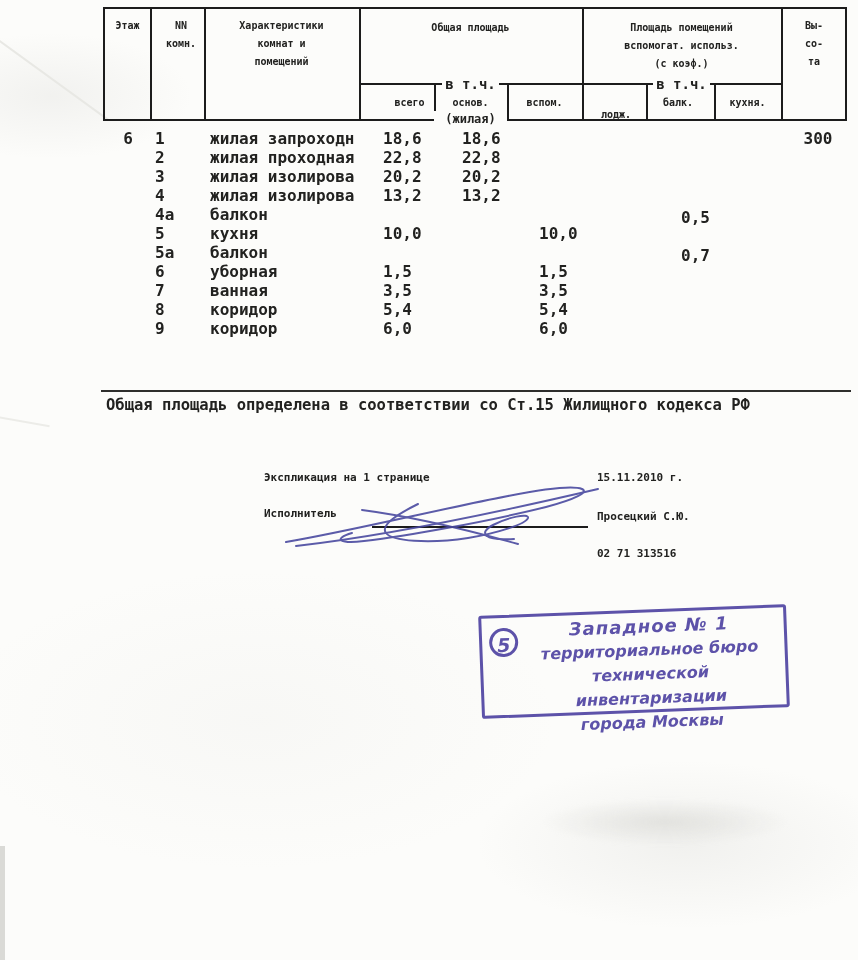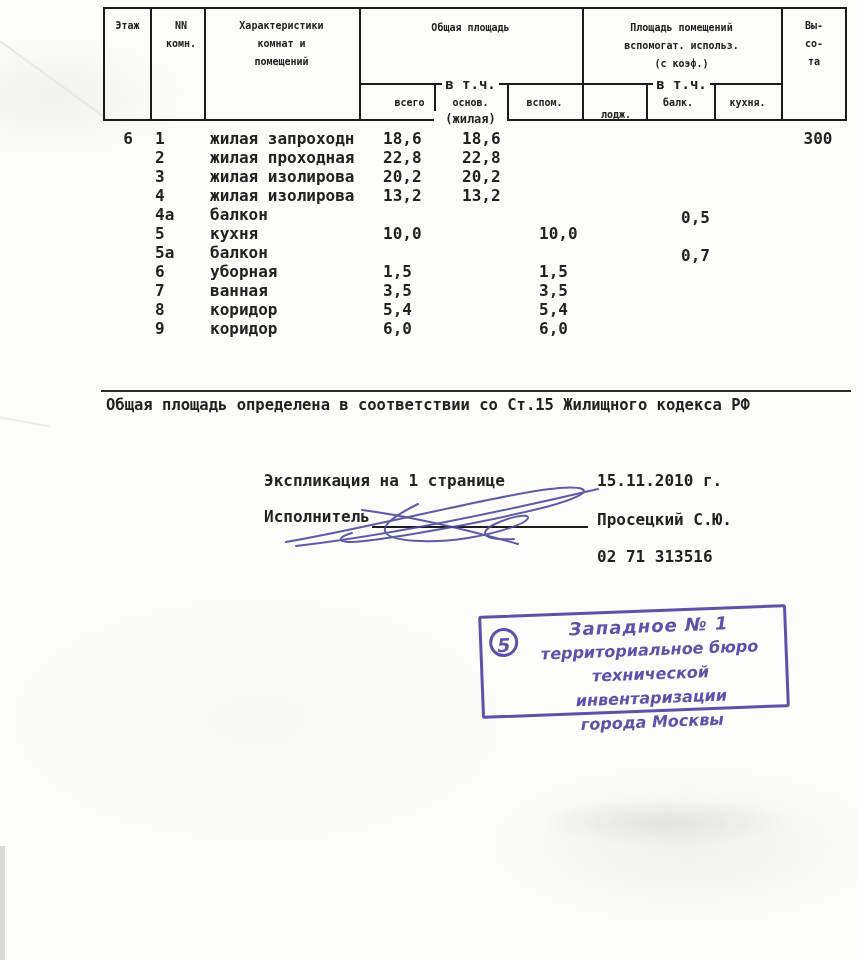--- a/index.html
+++ b/index.html
@@ -41,21 +41,21 @@
   .c-main{left:359px;}
   .c-aux{left:436px;}
   .c-balk{left:578px;top:3px;}
   .c-height{left:690px;width:50px;text-align:center;}
   
   .totals{position:absolute;left:103px;top:351px;width:744px;height:35px;border:2px solid var(--line);border-bottom-width:3px;box-sizing:border-box;font-size:16px;}
   .totals .tc{position:absolute;top:6px;line-height:19px;white-space:pre;}
   .underline2{position:absolute;left:101px;top:390px;width:750px;height:2px;background:#2e2e2c;}
   
   .note{position:absolute;left:106px;top:396px;font-size:15.5px;}
-  .ftext{position:absolute;font-size:16px;text-align:right;}
+  .ftext{position:absolute;font-size:11px;text-align:right;}
   .sig-line{position:absolute;left:372px;top:526px;width:216px;height:2px;background:var(--line);}
   .sig-svg{position:absolute;left:266px;top:478px;}
   
   .stamp{
     position:absolute;left:480px;top:610px;width:308px;height:103px;
     border:3px solid var(--stamp);border-radius:3px;
     transform:rotate(-2.2deg);
     color:var(--stamp);
     font-family:"DejaVu Sans","Liberation Sans",sans-serif;
     font-style:italic;font-weight:bold;

